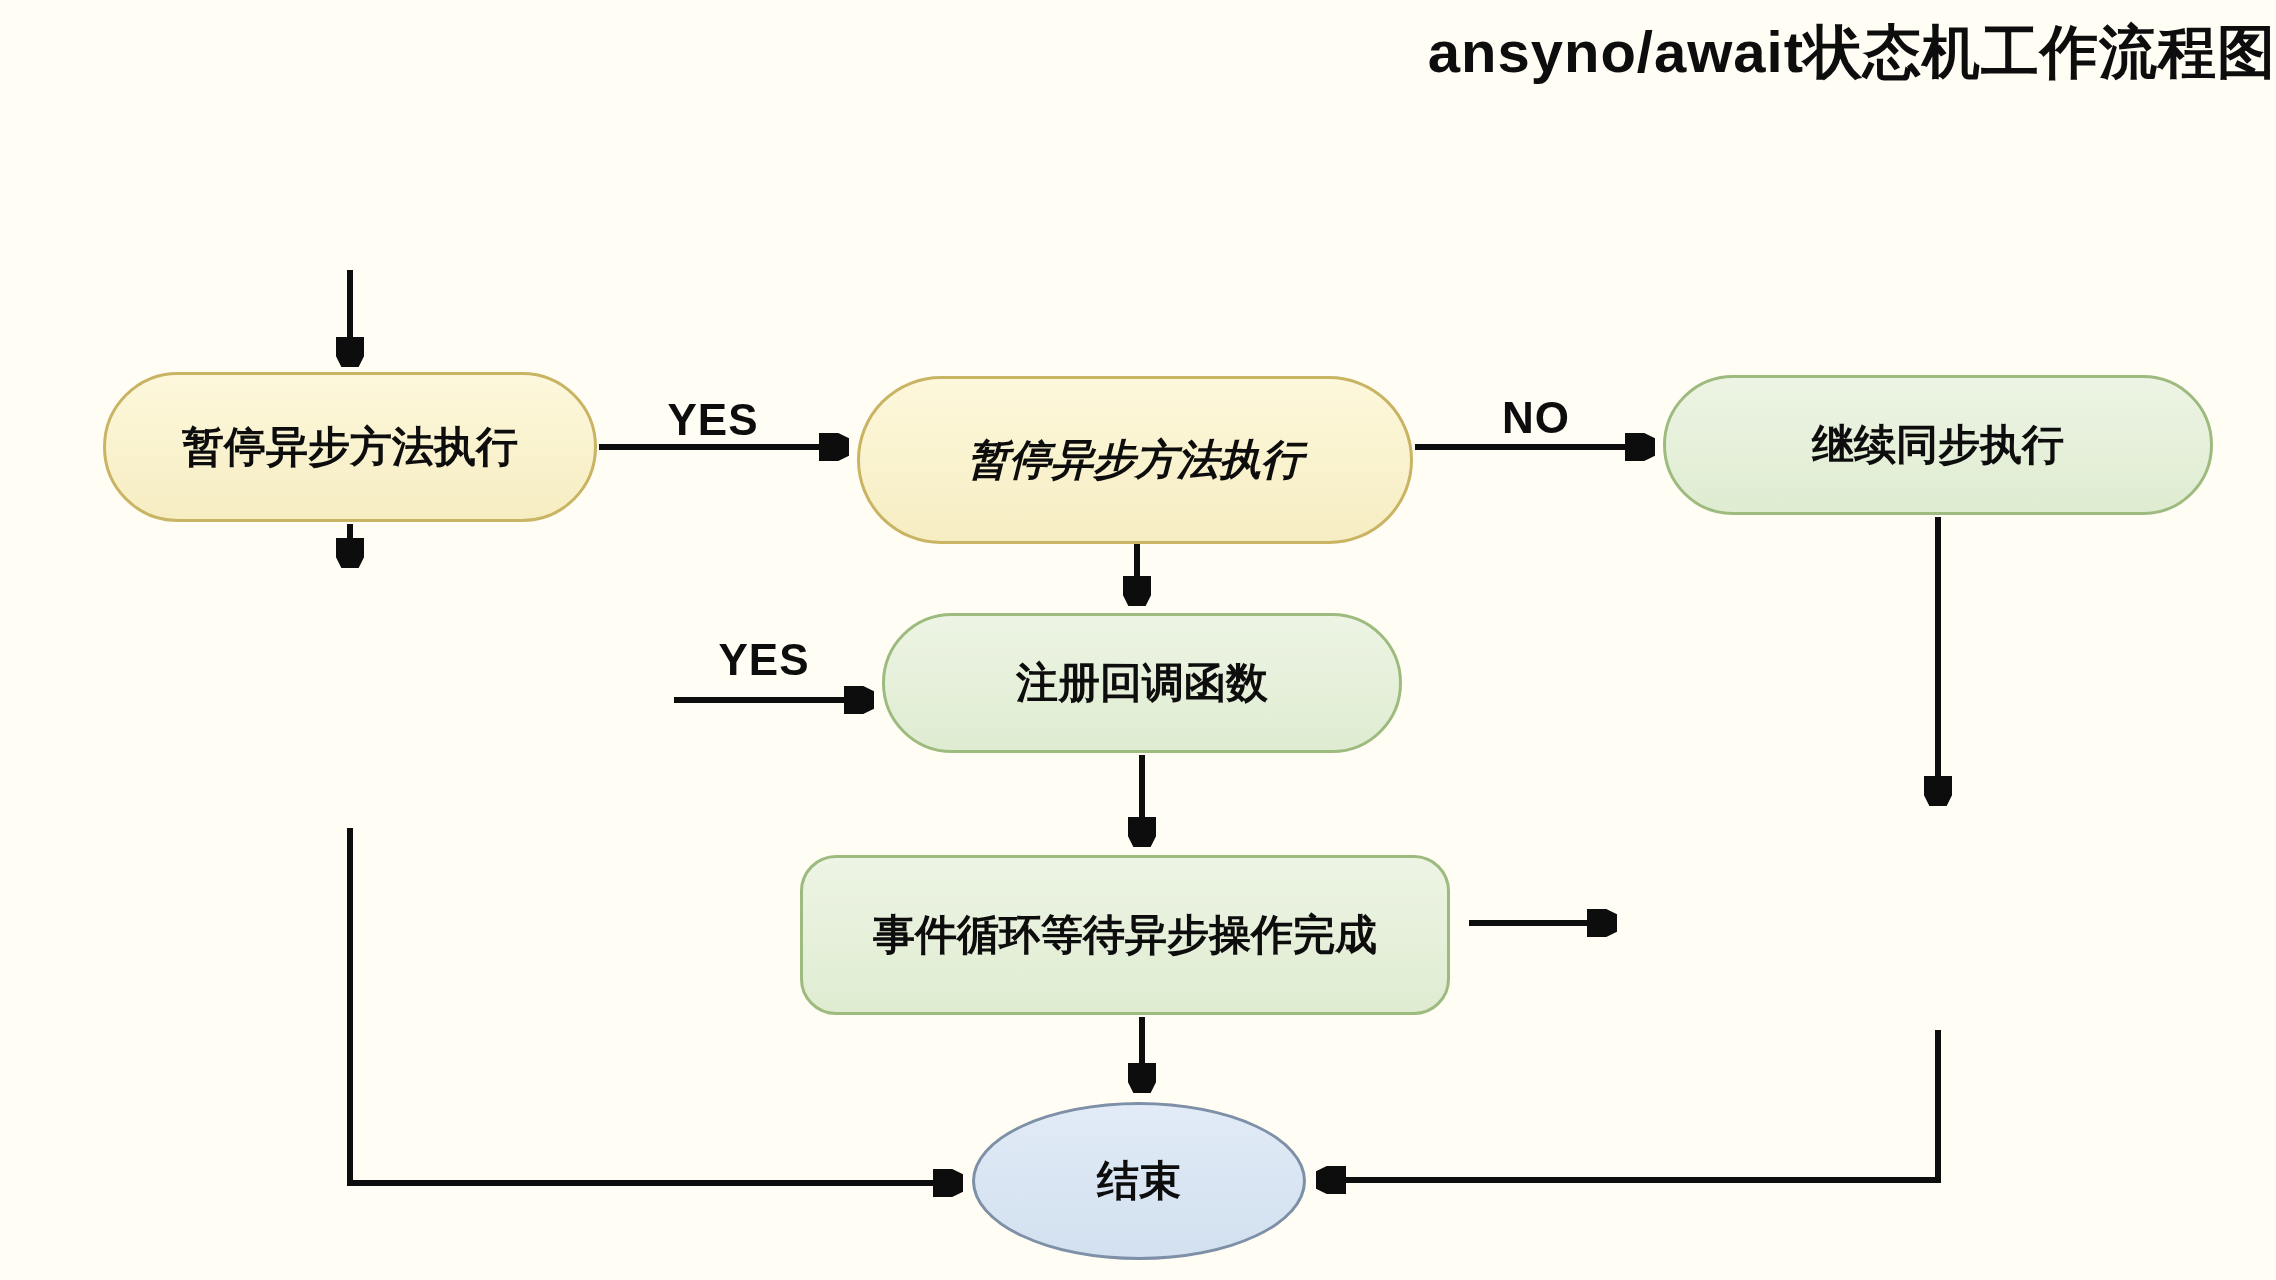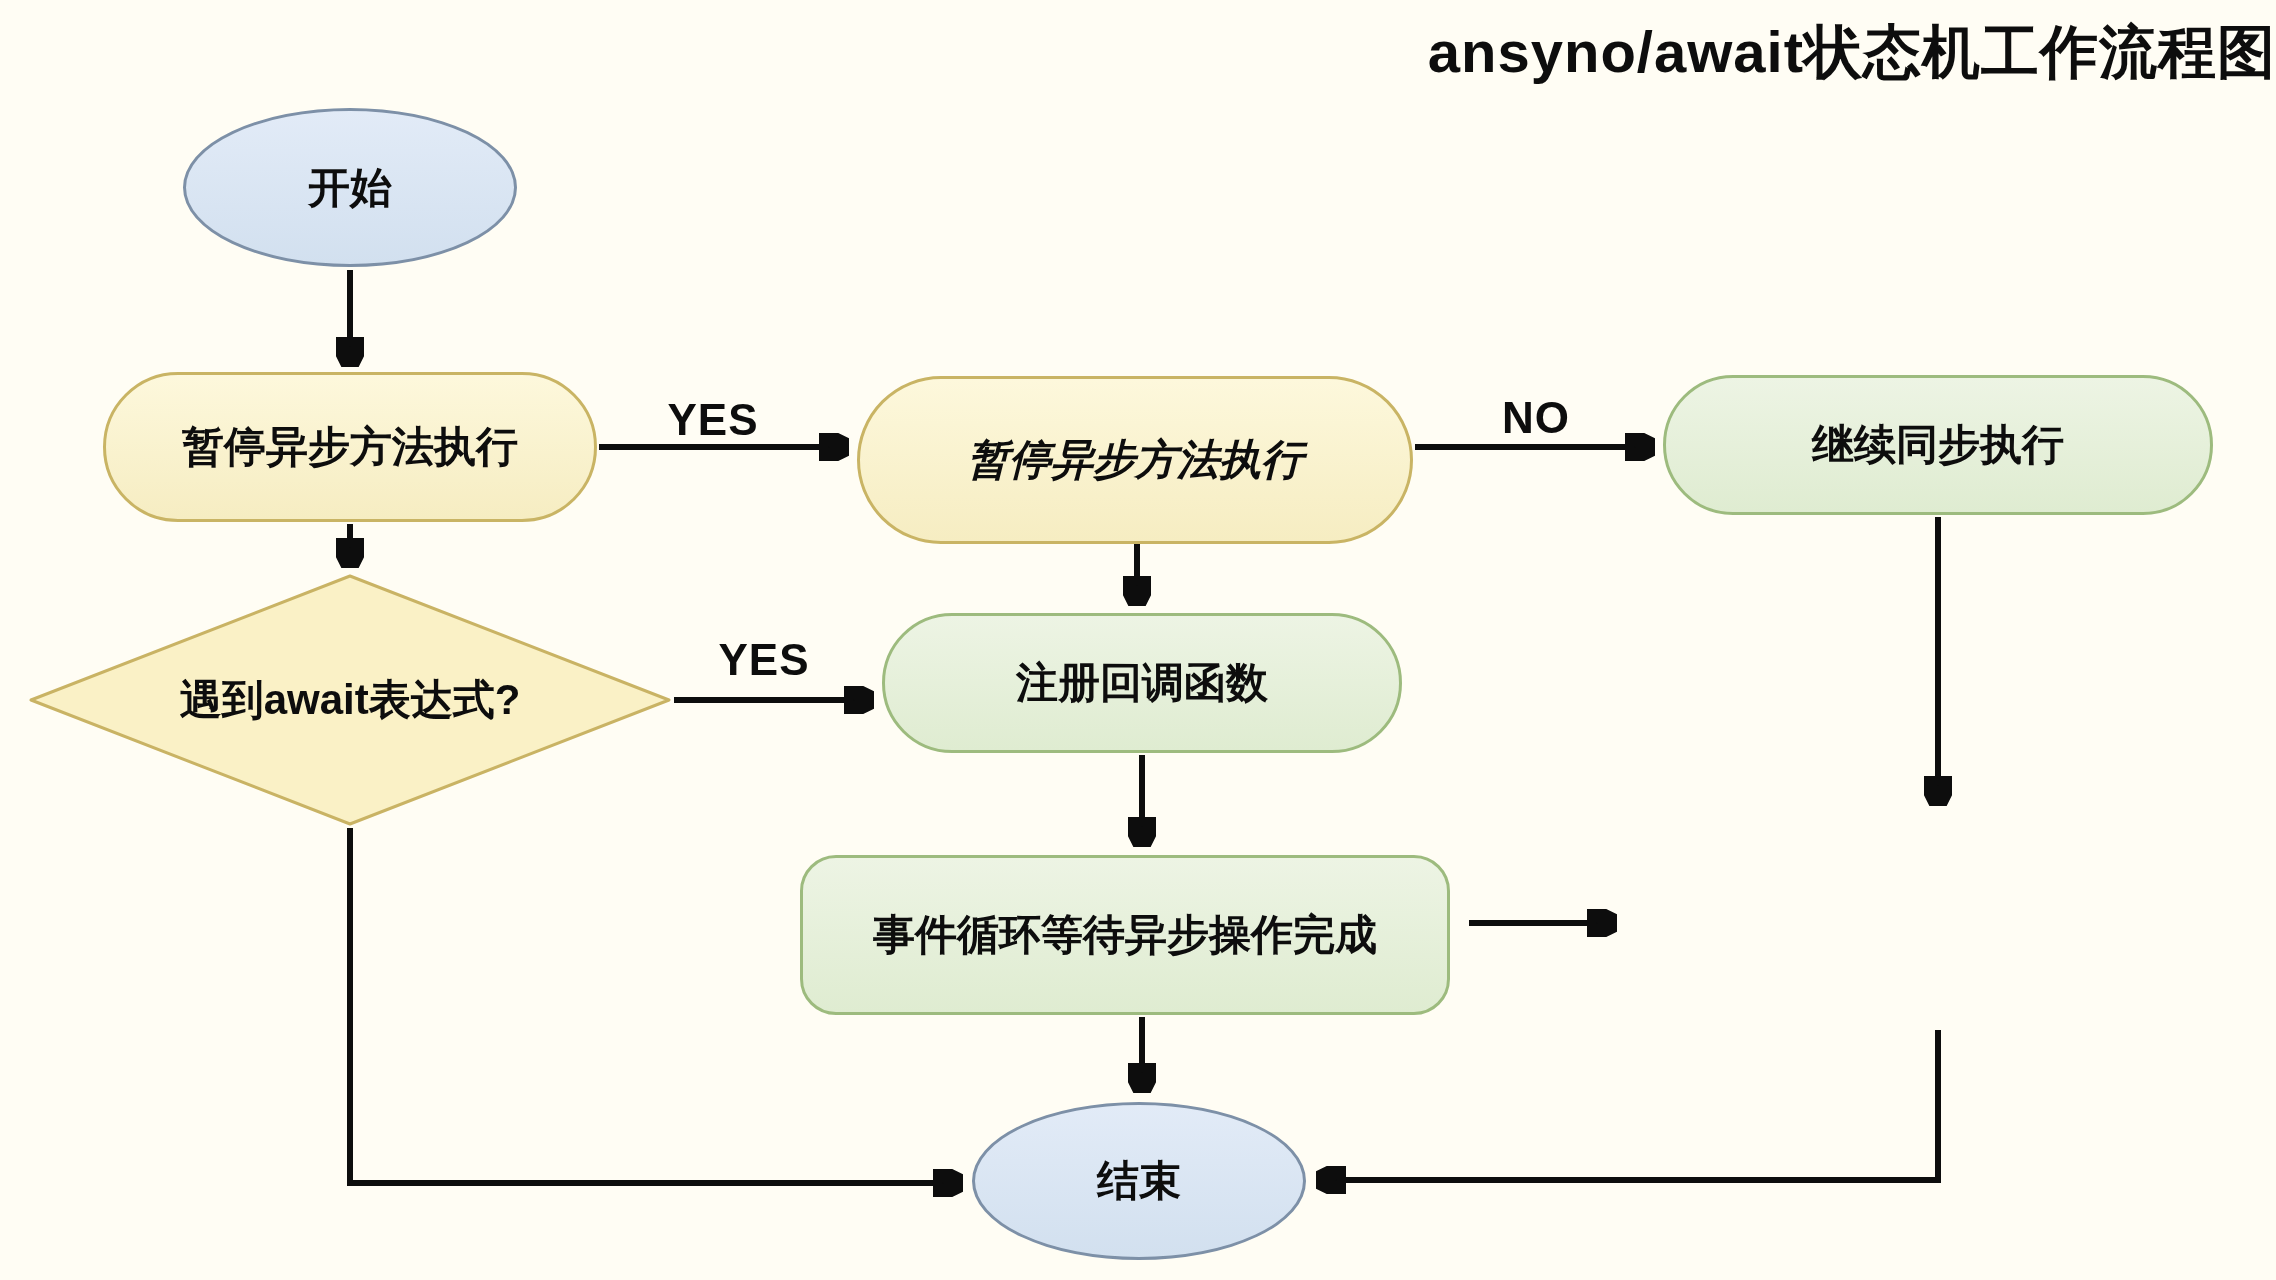--- a/index.html
+++ b/index.html
@@ -93,42 +93,33 @@
     <path d="M1938 517 L1938 802" marker-end="url(#ah)"></path>
     <path d="M1142 1017 L1142 1089" marker-end="url(#ah)"></path>
     <path d="M350 828 L350 1183 L959 1183" marker-end="url(#ah)"></path>
     <path d="M1938 1030 L1938 1180 L1320 1180" marker-end="url(#ah)"></path>
   </svg>
 
   <div class="edge-label l-yes1">YES</div>
   <div class="edge-label l-no1">NO</div>
   <div class="edge-label l-yes2">YES</div>
 
-  <div class="node ellipse n-start">
-    <span>开始</span>
-  </div>
 
   <div class="node stadium-yellow n-exec">
     <span>暂停异步方法执行</span>
   </div>
 
   <div class="node stadium-yellow n-pause">
     <span>暂停异步方法执行</span>
   </div>
 
   <div class="node stadium-green n-continue">
     <span>继续同步执行</span>
   </div>
 
-  <div class="diamond-wrap n-diamond">
-    <svg width="644" height="252" viewBox="0 0 644 252">
-      <polygon points="322,2 641,126 322,250 3,126" fill="#faf1c6" stroke="#c9b364" stroke-width="3" stroke-linejoin="round"></polygon>
-    </svg>
-    <div class="diamond-label">遇到await表达式?</div>
-  </div>
 
   <div class="node stadium-green n-register">
     <span>注册回调函数</span>
   </div>
 
   <div class="node rect-green n-eventloop">
     <span>事件循环等待异步操作完成</span>
   </div>
 
 

